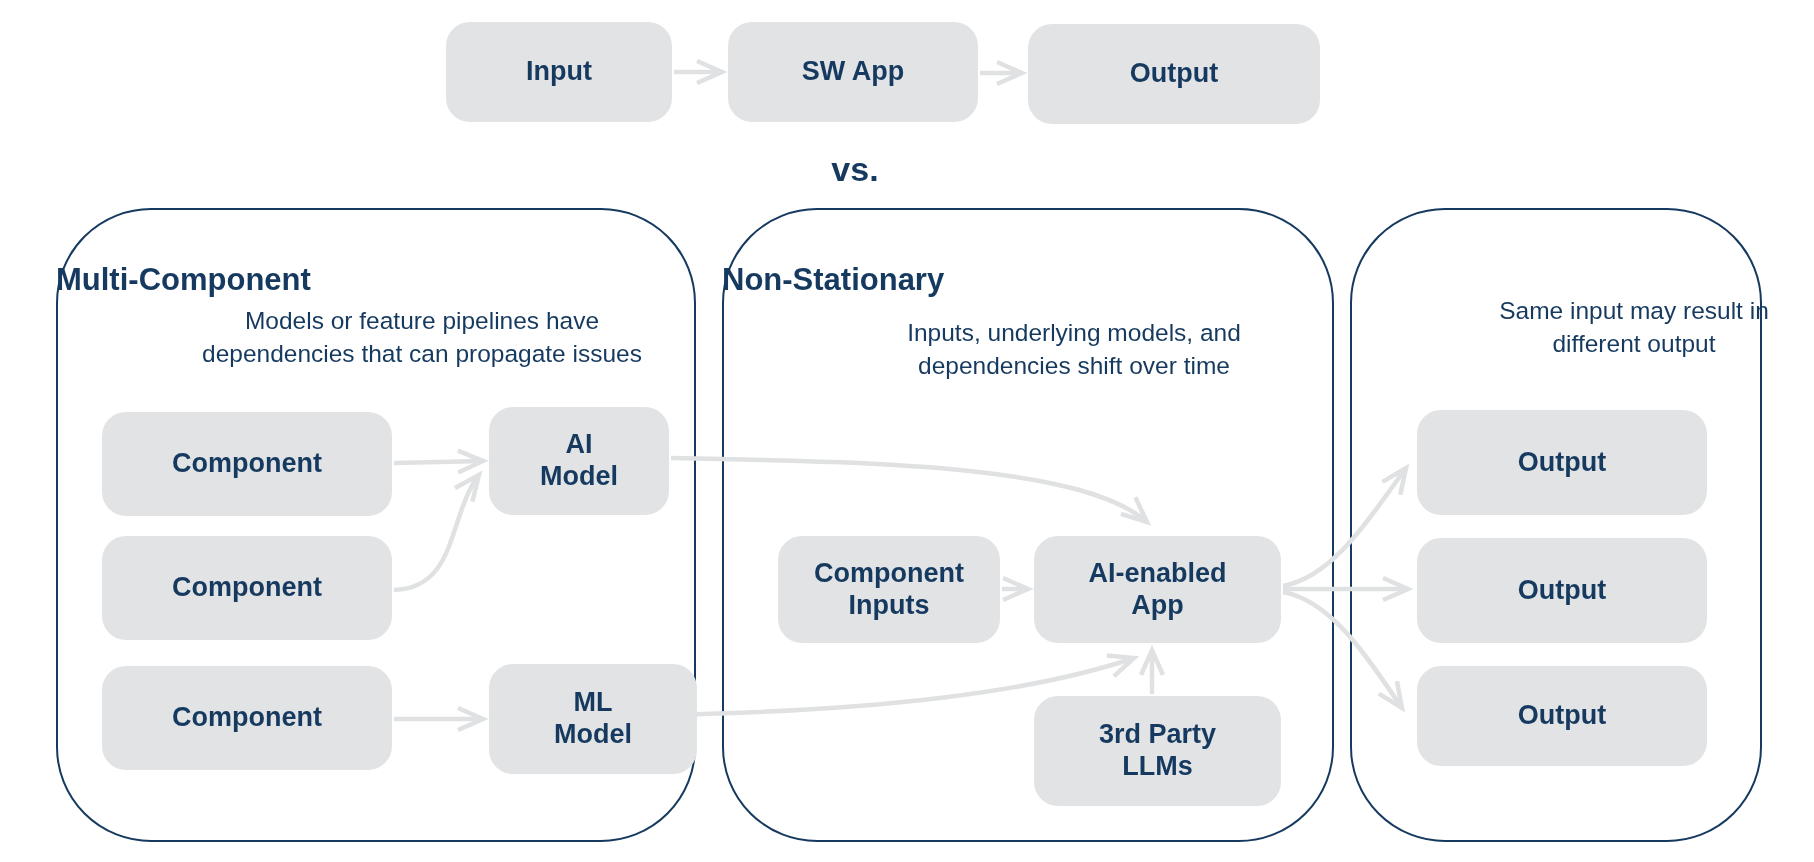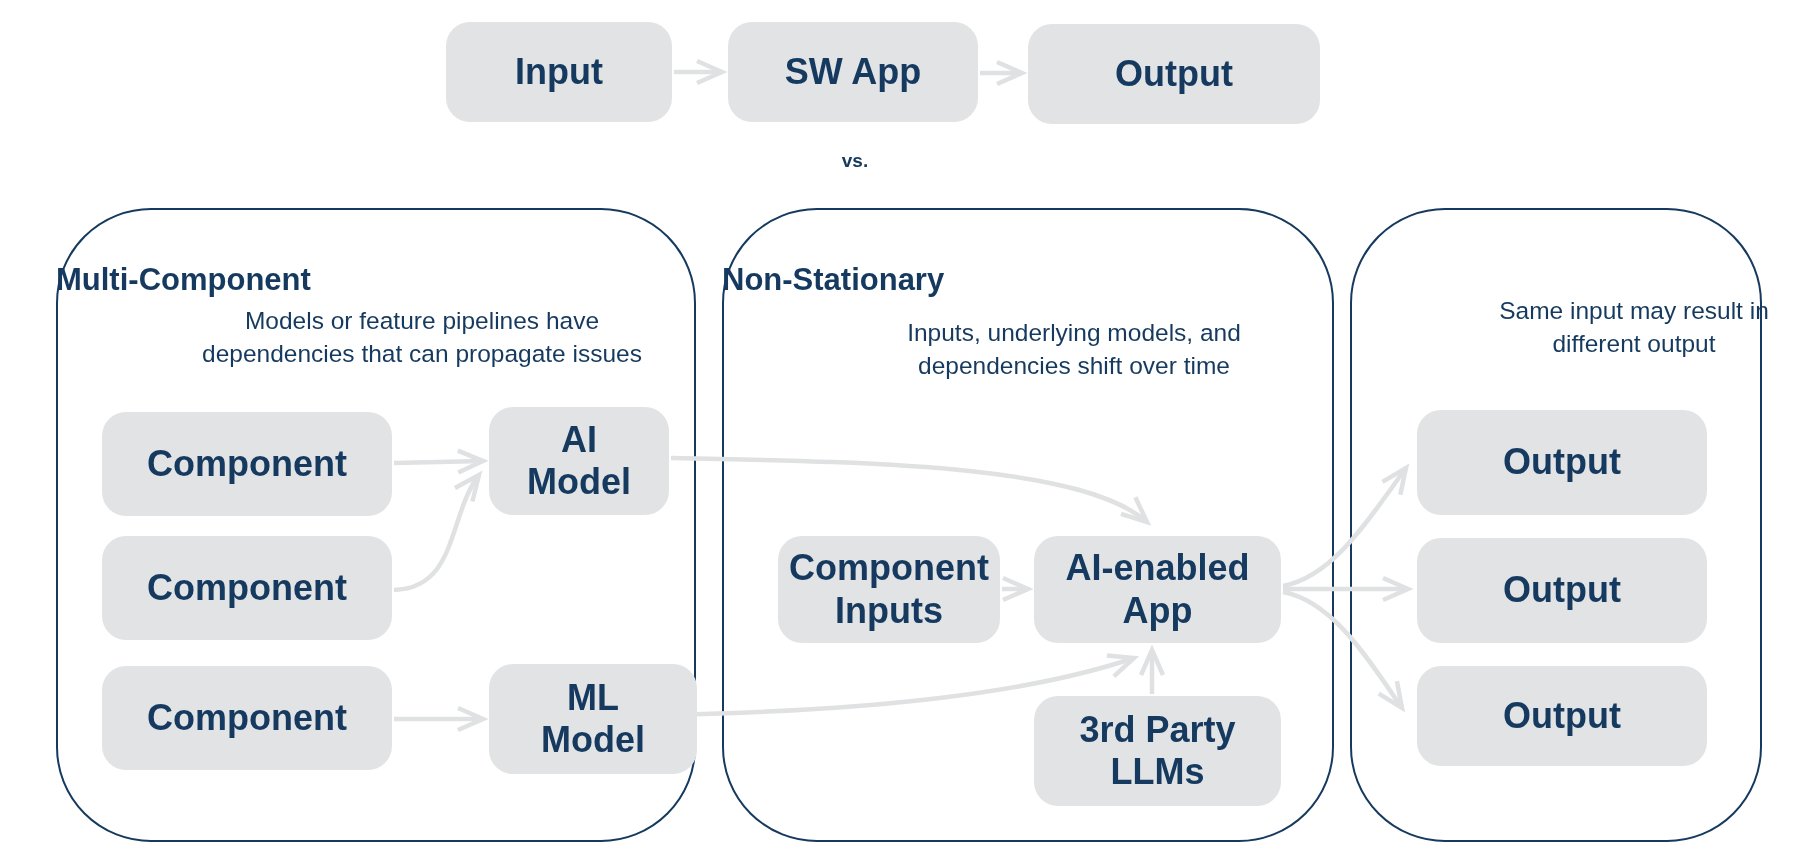--- a/index.html
+++ b/index.html
@@ -24,21 +24,21 @@
     background:transparent;
     z-index:1;
   }
   .gbox{
     position:absolute;
     background:var(--boxFill);
     border-radius:24px;
     display:flex;align-items:center;justify-content:center;
     color:var(--navy);
     font-weight:bold;
-    font-size:36px;
+    font-size:27px;
     line-height:1.18;
     text-align:center;
     white-space:pre-line;
     z-index:3;
   }
   .panel-title{
     position:absolute;
     color:var(--navy);
     font-weight:bold;
     font-size:31px;
@@ -52,21 +52,21 @@
     line-height:33px;
     text-align:center;
     white-space:pre-line;
     z-index:3;
     padding-left:48px;
   }
   .vs{
     position:absolute;
     color:var(--navy);
     font-weight:bold;
-    font-size:19px;
+    font-size:34px;
     text-align:center;
     z-index:3;
   }
   
   #box-input  {left:446px; top:22px; width:226px; height:100px;}
   #box-swapp  {left:728px; top:22px; width:250px; height:100px;}
   #box-outtop {left:1028px;top:24px; width:292px; height:100px;}
   #vs-label   {left:780px; top:150px; width:150px;}
   
   #panel-multi {left:56px;  top:208px; width:636px; height:630px;}

